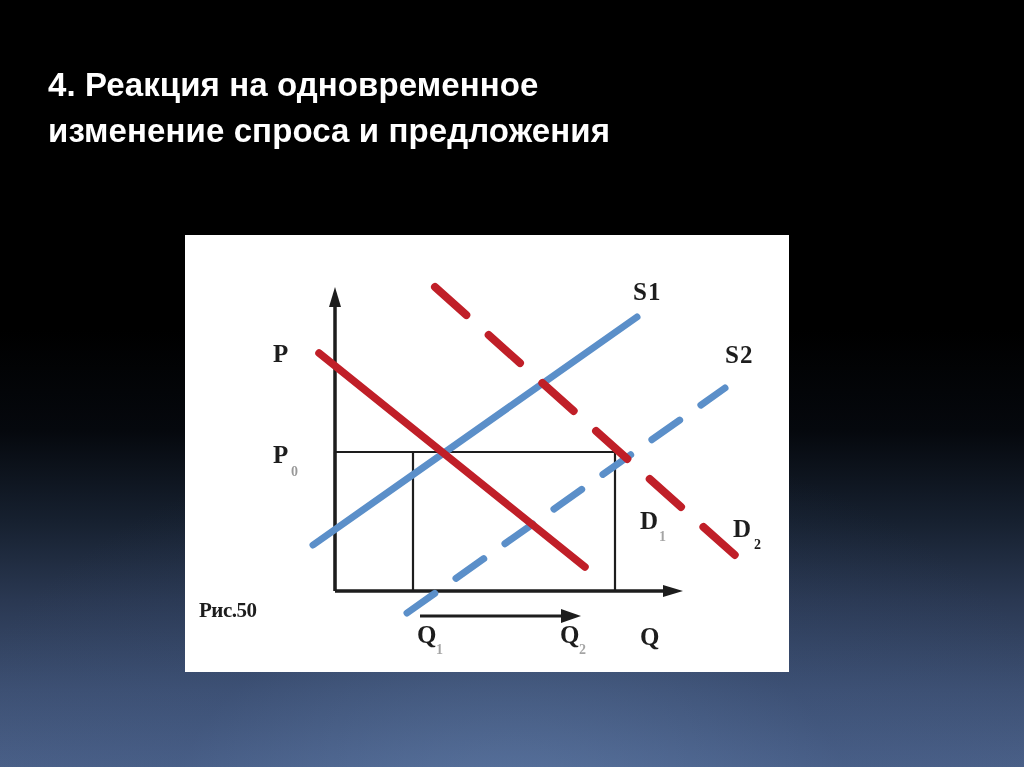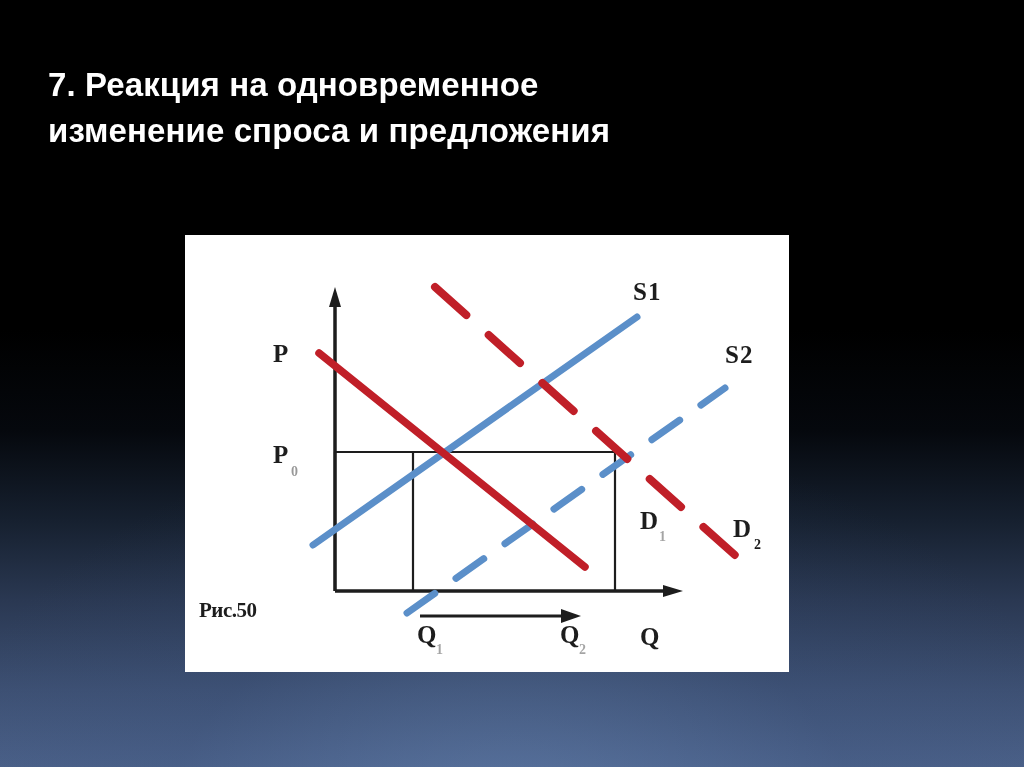--- a/index.html
+++ b/index.html
@@ -73,21 +73,21 @@
   .lbl-series { font-size: 25px; letter-spacing: 1px; }
   .lbl-fig { font-size: 21px; letter-spacing: -0.5px; }
 </style>
 </head>
 <body>
 
 <div id="slide">
 
   <div id="vignette"></div>
 
-  <h1 id="title">7. Реакция на одновременное
+  <h1 id="title">4. Реакция на одновременное
 изменение спроса и предложения</h1>
 
   <div id="chart-card">
     <svg id="chart-svg" viewBox="0 0 604 437" xmlns="http://www.w3.org/2000/svg">
 
       <g>
 
         <line x1="150" y1="68" x2="150" y2="356" stroke="#1d1d1d" stroke-width="3.5"></line>
         <polygon points="150,52 144,72 156,72" fill="#1d1d1d"></polygon>
 

